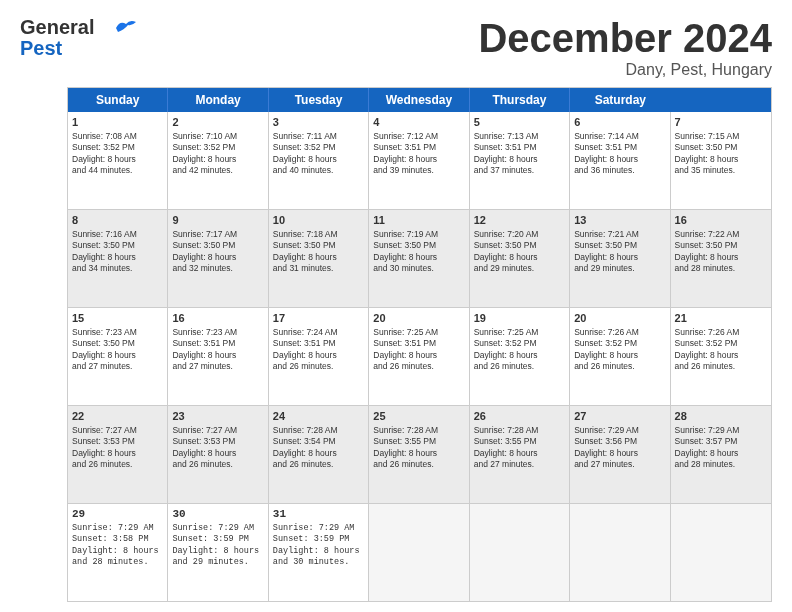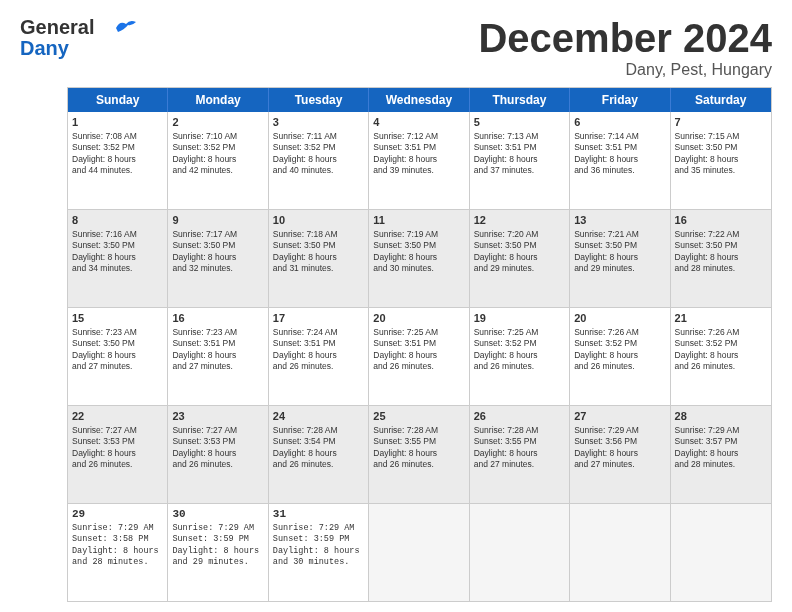--- a/index.html
+++ b/index.html
@@ -104,36 +104,35 @@
   <div class="header">
     <div class="logo">
       <div class="logo-row">
         <span style="font-size:20px;font-weight:bold;color:#333;">
           <span style="color:#333;">General</span>
         </span>
         <svg width="22" height="18" viewBox="0 0 22 18" style="margin-left:2px;margin-top:-2px;">
           <path d="M2 10 Q6 2 12 6 Q16 1 22 4 Q18 8 14 7 Q10 12 4 14 Z" fill="#1a73e8"></path>
         </svg>
       </div>
-      <span style="font-size:20px;font-weight:bold;color:#1565c0;margin-top:-2px;">Dany</span>
+      <span style="font-size:20px;font-weight:bold;color:#1565c0;margin-top:-2px;">Pest</span>
     </div>
     <div class="title-area">
       <div class="main-title">December 2024</div>
       <div class="subtitle">Dany, Pest, Hungary</div>
     </div>
   </div>
 
   <div class="calendar">
     <div class="cal-header">
     <div class="cal-header-cell">Sunday</div>
         <div class="cal-header-cell">Monday</div>
         <div class="cal-header-cell">Tuesday</div>
         <div class="cal-header-cell">Wednesday</div>
         <div class="cal-header-cell">Thursday</div>
-        <div class="cal-header-cell">Friday</div>
         <div class="cal-header-cell">Saturday</div>
       </div>
     <div class="cal-body">
     <div class="cal-row">
           <div class="cal-cell"><span class="day-num">1</span><span style="white-space: pre-line;">Sunrise: 7:08 AM
 Sunset: 3:52 PM
 Daylight: 8 hours
 and 44 minutes.</span></div>
           <div class="cal-cell"><span class="day-num">2</span><span style="white-space: pre-line;">Sunrise: 7:10 AM
 Sunset: 3:52 PM

